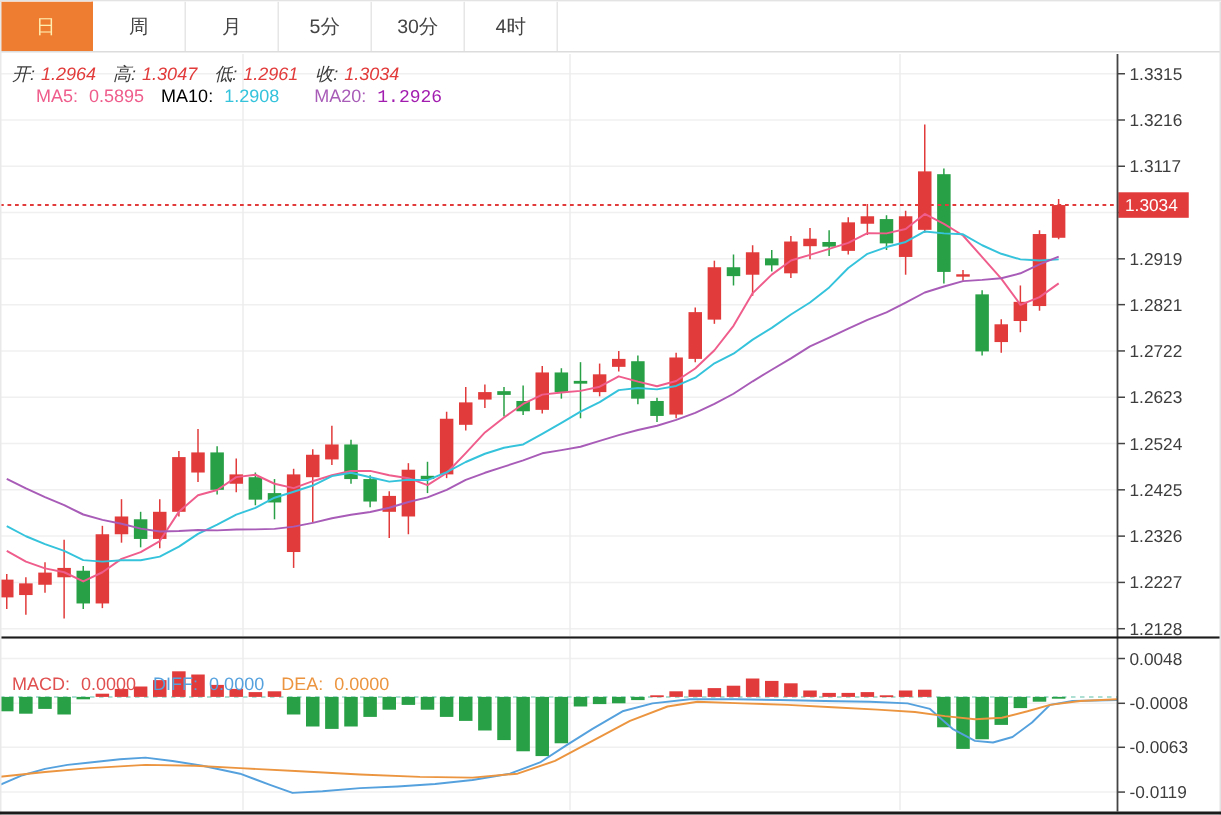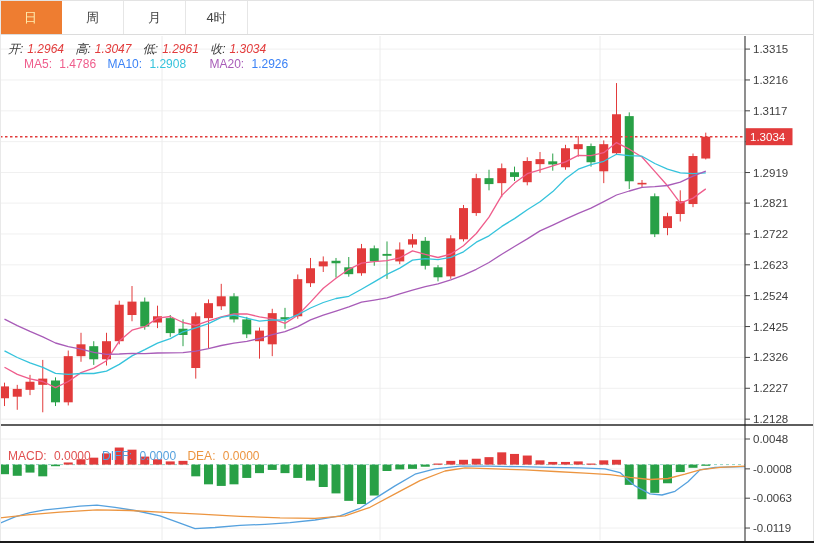--- a/index.html
+++ b/index.html
@@ -21,20 +21,22 @@
 </style>
 </head>
 <body>
 
 <div class="stage">
 
   <div class="tabbar">
       <div class="tab active">日</div>
       <div class="tab">周</div>
       <div class="tab">月</div>
+      <div class="tab">5分</div>
+      <div class="tab">30分</div>
       <div class="tab">4时</div>
     </div>
 
   <div class="inforow" style="top:40px;font-style:italic;">
     <span class="grp">
       <span style="color: rgb(58, 58, 58);">开:</span><span style="color: rgb(226, 59, 59);">1.2964</span>
     </span>
     <span class="grp">
       <span style="color: rgb(58, 58, 58);">高:</span><span style="color: rgb(226, 59, 59);">1.3047</span>
     </span>
@@ -42,29 +44,29 @@
       <span style="color: rgb(58, 58, 58);">低:</span><span style="color: rgb(226, 59, 59);">1.2961</span>
     </span>
     <span class="grp">
       <span style="color: rgb(58, 58, 58);">收:</span><span style="color: rgb(226, 59, 59);">1.3034</span>
     </span>
   </div>
 
   <div class="inforow" style="top:56px;">
     <span class="grp">
       <span style="color: rgb(239, 93, 140); margin-left: 16px;">MA5:</span>
-      <span style="color: rgb(239, 93, 140);">1.4786</span>
-    </span>
-    <span class="grp">
-      <span style="color: #3b82f6;">MA10:</span>
+      <span style="color: rgb(239, 93, 140);">0.5895</span>
+    </span>
+    <span class="grp">
+      <span style="color: #000000;">MA10:</span>
       <span style="color: rgb(53, 195, 220);">1.2908</span>
     </span>
     <span class="grp">
       <span style="color: rgb(168, 92, 184); padding-left: 12px;">MA20:</span>
-      <span style="color: #3b82f6;">1.2926</span>
+      <span style="color: #a21caf; font-family: Liberation Mono, monospace;">1.2926</span>
     </span>
   </div>
 
   <div class="inforow" style="top:448px;">
     <span class="grp">
       <span style="color: rgb(224, 80, 80);">MACD:</span>
       <span style="color: rgb(224, 80, 80);">0.0000</span>
     </span>
     <span class="grp">
       <span style="color: rgb(85, 161, 222);">DIFF:</span>

